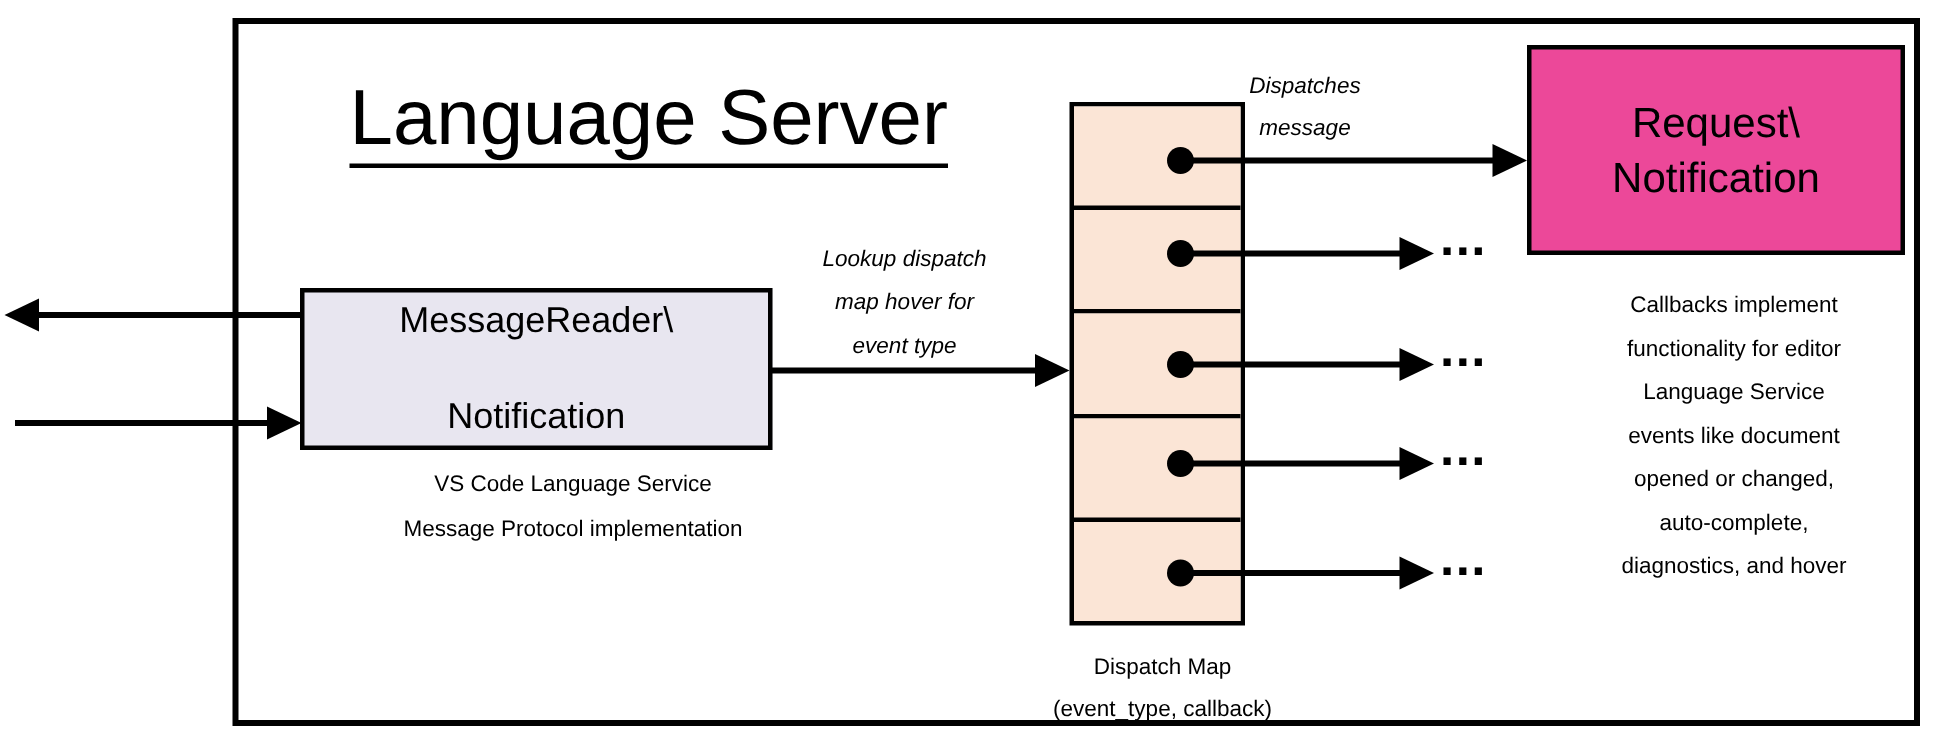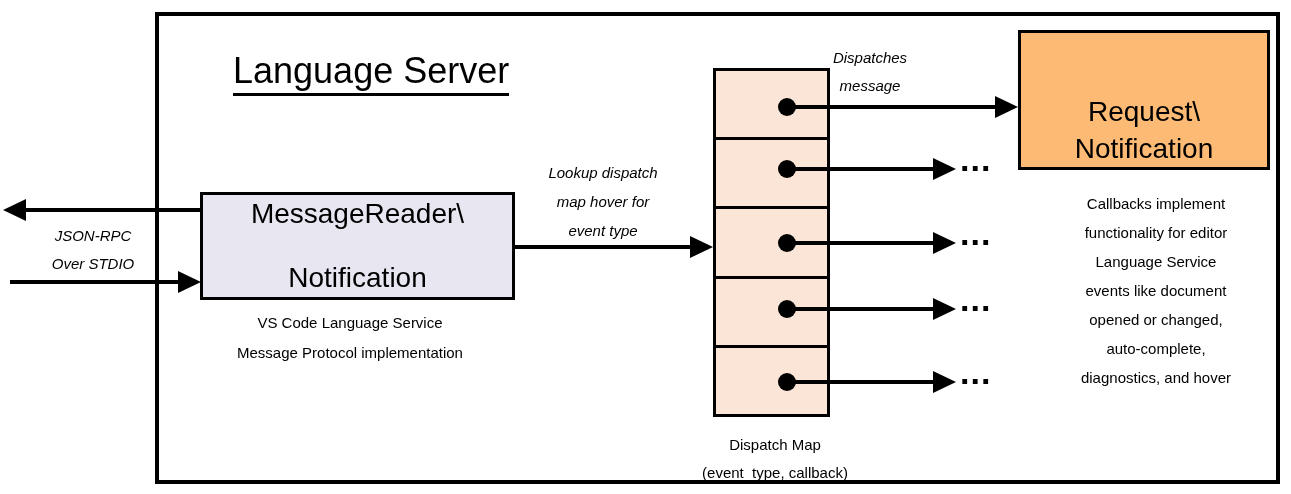--- a/index.html
+++ b/index.html
@@ -16,40 +16,40 @@
   .outer-box {
     position: absolute; left: 155px; top: 12px;
     width: 1125px; height: 472px;
     border: 4px solid #000; box-sizing: border-box;
     background: #fff; z-index: 0;
   }
 
   
   .title {
     position: absolute; left: 233px; top: 53px;
-    font-size: 36px; line-height: 1; white-space: nowrap;
+    font-size: 52px; line-height: 1; white-space: nowrap;
     border-bottom: 3px solid #000; padding-bottom: 4px;
     z-index: 3;
   }
 
   
   .node {
     position: absolute; box-sizing: border-box;
     border: 3px solid #000;
     display: flex; flex-direction: column;
     align-items: center; justify-content: center;
     text-align: center; z-index: 1;
   }
   .reader-box {
     left: 200px; top: 192px; width: 315px; height: 108px;
-    background: #e8e6f0; font-size: 28px; line-height: 38px; gap: 26px;
+    background: #e8e6f0; font-size: 24px; line-height: 38px; gap: 26px;
   }
   .callback-box {
     left: 1018px; top: 30px; width: 252px; height: 140px;
-    background: #fdba74; font-size: 28px; line-height: 37px; justify-content: flex-end;
+    background: #ec4899; font-size: 28px; line-height: 37px;
   }
 
   
   .dispatch-map {
     position: absolute; left: 713px; top: 68px;
     width: 117px; height: 349px;
     border: 3px solid #000; box-sizing: border-box;
     display: flex; flex-direction: column; z-index: 1;
   }
   .dm-cell { flex: 1; background: #fbe5d6; }
@@ -57,21 +57,21 @@
 
   
   .lbl {
     position: absolute; text-align: center; z-index: 3;
     font-size: 15px; line-height: 29px;
   }
   .italic { font-style: italic; }
   .stdio-label    { left: 8px;    top: 222px; width: 170px; line-height: 28px; }
   .lookup-label   { left: 503px;  top: 158px; width: 200px; }
   .dispatch-label { left: 795px;  top: 44px;  width: 150px; line-height: 28px; }
-  .reader-caption { left: 150px;  top: 308px; width: 400px; line-height: 30px; text-align: center; }
+  .reader-caption { left: 182px;  top: 308px; width: 400px; line-height: 30px; text-align: center; }
   .map-caption    { left: 645px;  top: 431px; width: 260px; line-height: 28px; }
   .callbacks-note { left: 1031px; top: 189px; width: 250px; }
 
   
   .more {
     position: absolute; left: 960px; z-index: 3;
     font-size: 34px; font-weight: bold; line-height: 34px;
     letter-spacing: 1px; white-space: nowrap;
   }
   .more-1 { top: 142px; }
@@ -108,24 +108,20 @@
   </div>
 
   <div class="dispatch-map">
     <div class="dm-cell"></div>
     <div class="dm-cell"></div>
     <div class="dm-cell"></div>
     <div class="dm-cell"></div>
     <div class="dm-cell"></div>
   </div>
 
-  <div class="lbl italic stdio-label">
-    <div>JSON-RPC</div>
-    <div>Over STDIO</div>
-  </div>
 
   <div class="lbl italic lookup-label">
     <div>Lookup dispatch</div>
     <div>map hover for</div>
     <div>event type</div>
   </div>
 
   <div class="lbl italic dispatch-label">
     <div>Dispatches</div>
     <div>message</div>

